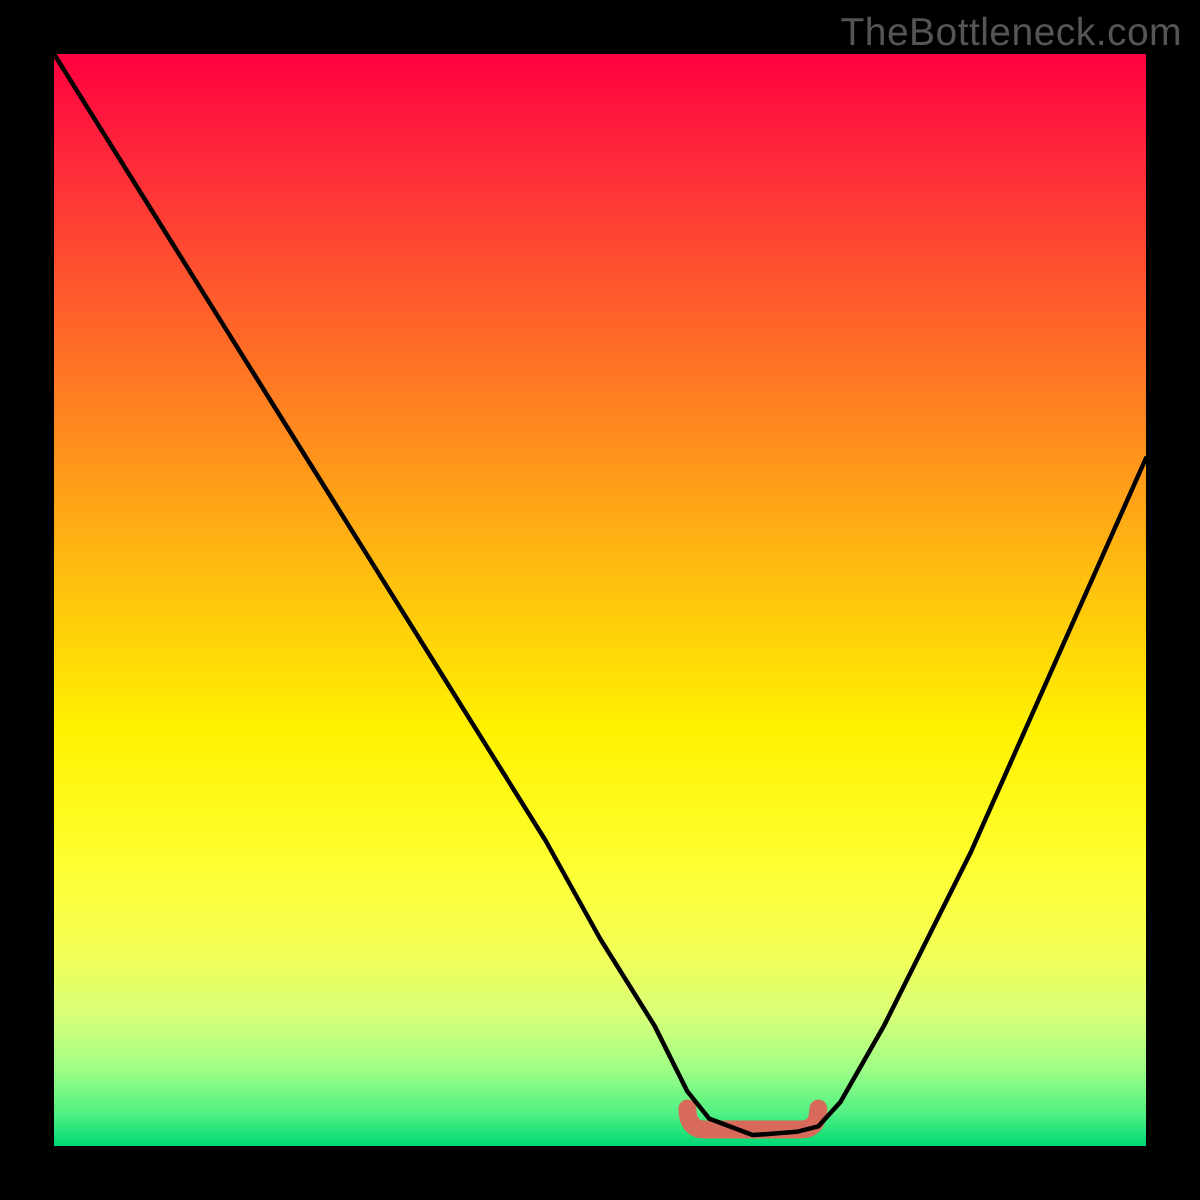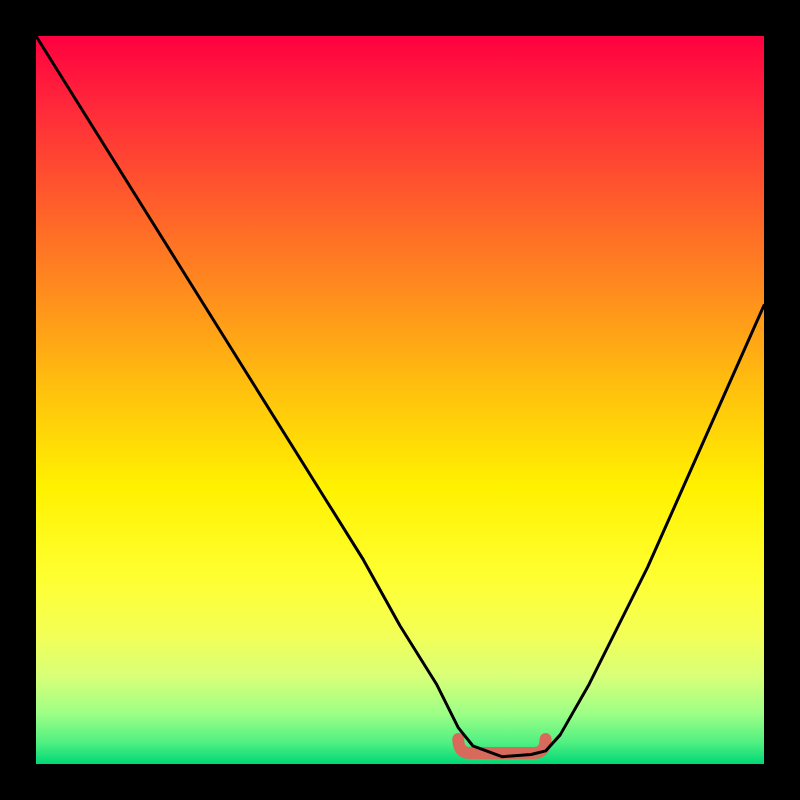--- a/index.html
+++ b/index.html
@@ -52,20 +52,21 @@
     top: 36px;
     width: 728px;
     height: 728px;
     z-index: 5;
   }
 </style>
 </head>
 <body>
 
 <div class="frame">
+  <div class="watermark">TheBottleneck.com</div>
   <div class="plot-bg"></div>
   <svg class="plot-svg" viewBox="0 0 728 728" preserveAspectRatio="none">
     <g>
       <path id="marker-path" fill="none" stroke="#d86a5c" stroke-width="12" stroke-linecap="round" stroke-linejoin="round" d="M422.24 703.08 Q422.24 717.08 434.24 717.08 L497.60 717.08 Q509.60 717.08 509.60 703.08"></path>
     </g>
     <g>
       <path id="curve-path" fill="none" stroke="#000" stroke-width="3" stroke-linecap="round" stroke-linejoin="round" d="M0.00 0.00 L36.40 58.24 L72.80 116.48 L109.20 174.72 L145.60 232.96 L182.00 291.20 L218.40 349.44 L254.80 407.68 L291.20 465.92 L327.60 524.16 L364.00 589.68 L400.40 647.92 L422.24 691.60 L436.80 709.80 L465.92 720.72 L495.04 718.54 L509.60 714.90 L524.16 698.88 L553.28 647.92 L582.40 589.68 L611.52 531.44 L640.64 465.92 L669.76 400.40 L698.88 334.88 L728.00 269.36"></path>
     </g>
   </svg>
 </div>

